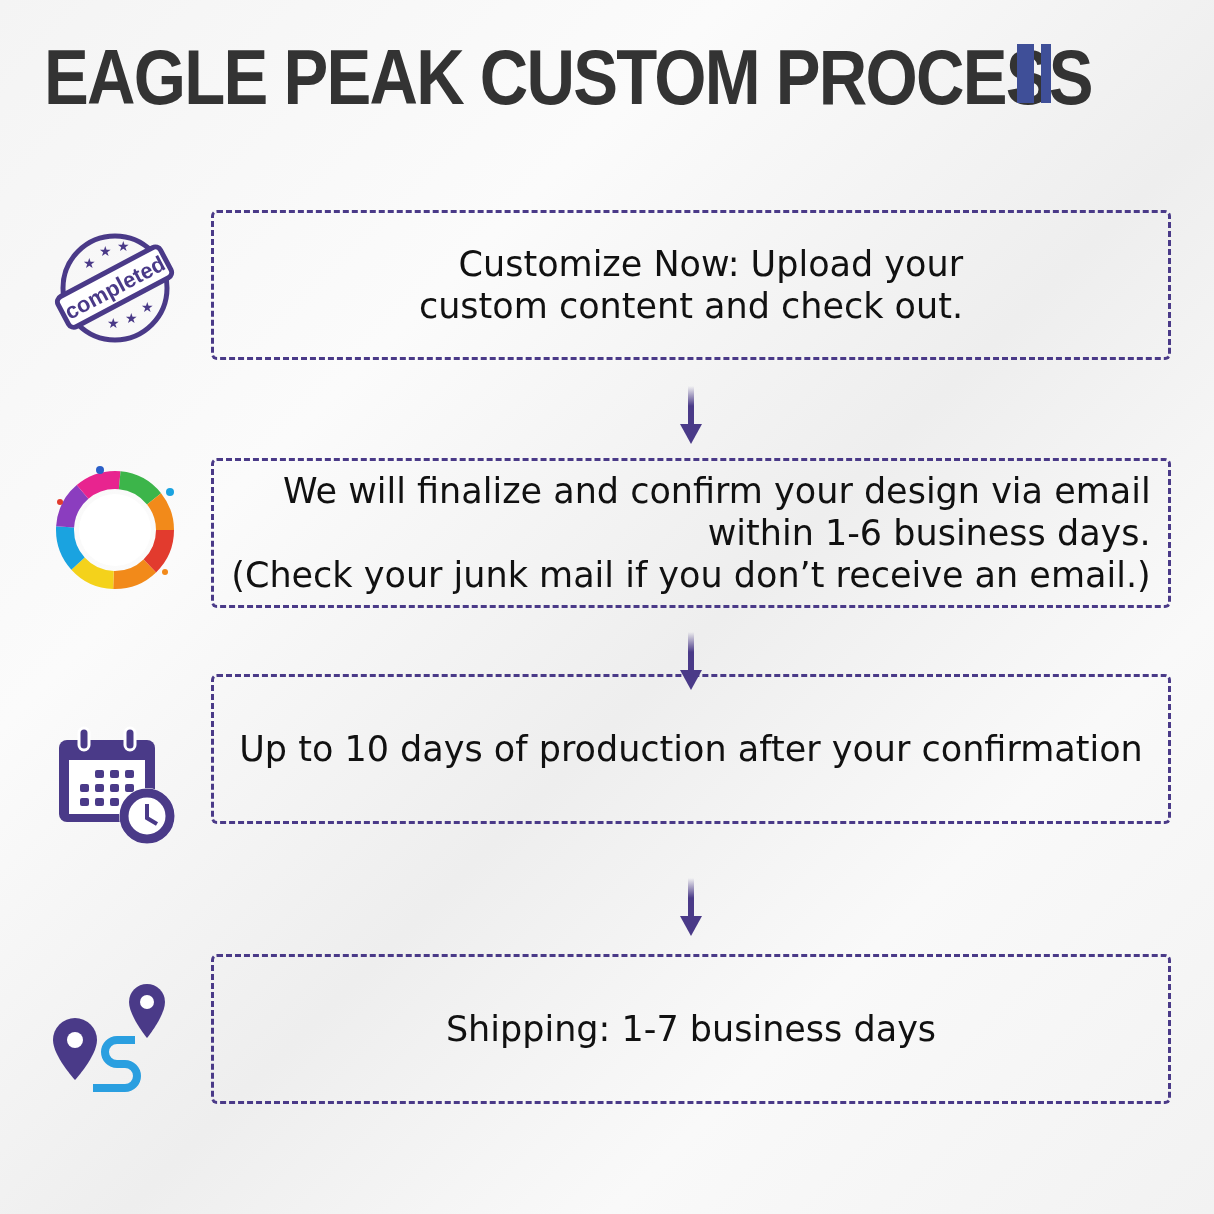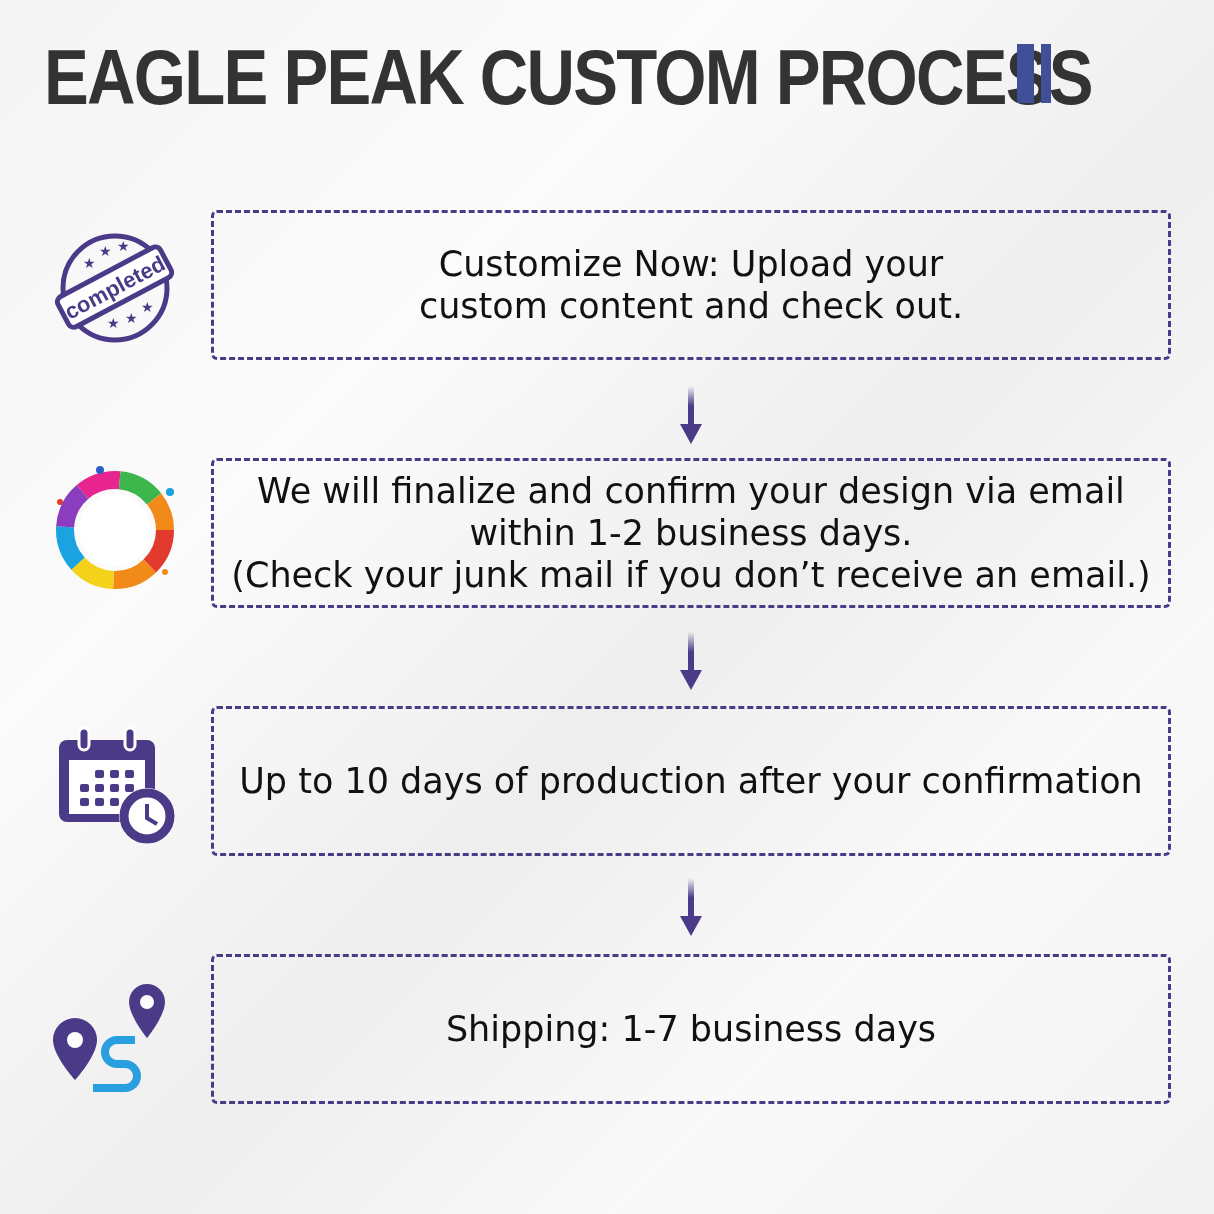--- a/index.html
+++ b/index.html
@@ -16,21 +16,21 @@
     white-space:nowrap;
   }
   .title-bars { position:absolute; left:1017px; top:44px; height:59px; width:36px; }
   .title-bars span { position:absolute; top:0; height:59px; background:#3f4f98; }
   .title-bars .b1 { left:0; width:17px; }
   .title-bars .b2 { left:24px; width:10px; }
 
   .step-box {
     position:absolute; left:211px; width:960px; height:150px;
     border:3px dashed #4a3a88; border-radius:6px; box-sizing:border-box;
-    display:flex; align-items:center; justify-content:center; text-align:center;
+    display:flex; align-items:center; justify-content:center; text-align:right;
     color:#111; font-size:35px; line-height:42px;
   }
   .step-box .txt { white-space:pre-line; }
   .icon { position:absolute; left:45px; width:140px; height:140px; }
   .arrow { position:absolute; left:679px; width:24px; height:60px; }
 </style>
 </head>
 <body>
 
 <div class="title">EAGLE PEAK CUSTOM PROCESS</div>
@@ -80,21 +80,21 @@
   <circle cx="75" cy="68" r="50" fill="none" stroke="#3cb54a" stroke-width="18" stroke-dasharray="40 300" stroke-dashoffset="-240"></circle>
   <circle cx="75" cy="68" r="50" fill="none" stroke="#f28a1a" stroke-width="18" stroke-dasharray="34 300" stroke-dashoffset="-280"></circle>
   <circle cx="75" cy="68" r="36" fill="#ffffff"></circle>
   <circle cx="130" cy="30" r="4" fill="#1aa3e0"></circle>
     <circle cx="20" cy="40" r="3" fill="#e23b2e"></circle>
   <circle cx="125" cy="110" r="3" fill="#f28a1a"></circle>
     <circle cx="60" cy="8" r="4" fill="#2a5fc8"></circle>
 </svg>
 <div class="step-box" style="top:458px">
   <span class="txt">We will finalize and confirm your design via email
-within 1-2 business days.
+within 1-6 business days.
 (Check your junk mail if you don’t receive an email.)</span>
 </div>
 
 <svg class="arrow" style="top:632px" viewBox="0 0 24 60">
   <rect x="9" y="0" width="6" height="40" fill="url(#ag)"></rect>
   <polygon points="1,38 23,38 12,58" fill="#4a3a88"></polygon>
 </svg>
 
 <svg class="icon" style="top:722px" viewBox="0 0 140 140">
   <rect x="14" y="18" width="96" height="82" rx="8" fill="#4a3a88"></rect>
@@ -110,21 +110,21 @@
       <rect x="65" y="62" width="9" height="8" rx="2"></rect>
       <rect x="80" y="62" width="9" height="8" rx="2"></rect>
     <rect x="35" y="76" width="9" height="8" rx="2"></rect>
       <rect x="50" y="76" width="9" height="8" rx="2"></rect>
       <rect x="65" y="76" width="9" height="8" rx="2"></rect>
   </g>
   <circle cx="102" cy="94" r="28" fill="#ffffff"></circle>
   <circle cx="102" cy="94" r="23" fill="#ffffff" stroke="#4a3a88" stroke-width="9"></circle>
   <polyline points="102,82 102,96 112,102" fill="none" stroke="#4a3a88" stroke-width="4"></polyline>
 </svg>
-<div class="step-box" style="top:706px">
+<div class="step-box" style="top:674px">
   <span class="txt">Up to 10 days of production after your confirmation</span>
 </div>
 
 <svg class="arrow" style="top:878px" viewBox="0 0 24 60">
   <rect x="9" y="0" width="6" height="40" fill="url(#ag)"></rect>
   <polygon points="1,38 23,38 12,58" fill="#4a3a88"></polygon>
 </svg>
 
 <svg class="icon" style="top:968px" viewBox="0 0 140 140">
   <path d="M30 50 a22 22 0 0 1 22 22 c0 16 -22 40 -22 40 c0 0 -22 -24 -22 -40 a22 22 0 0 1 22 -22z" fill="#4a3a88"></path>

